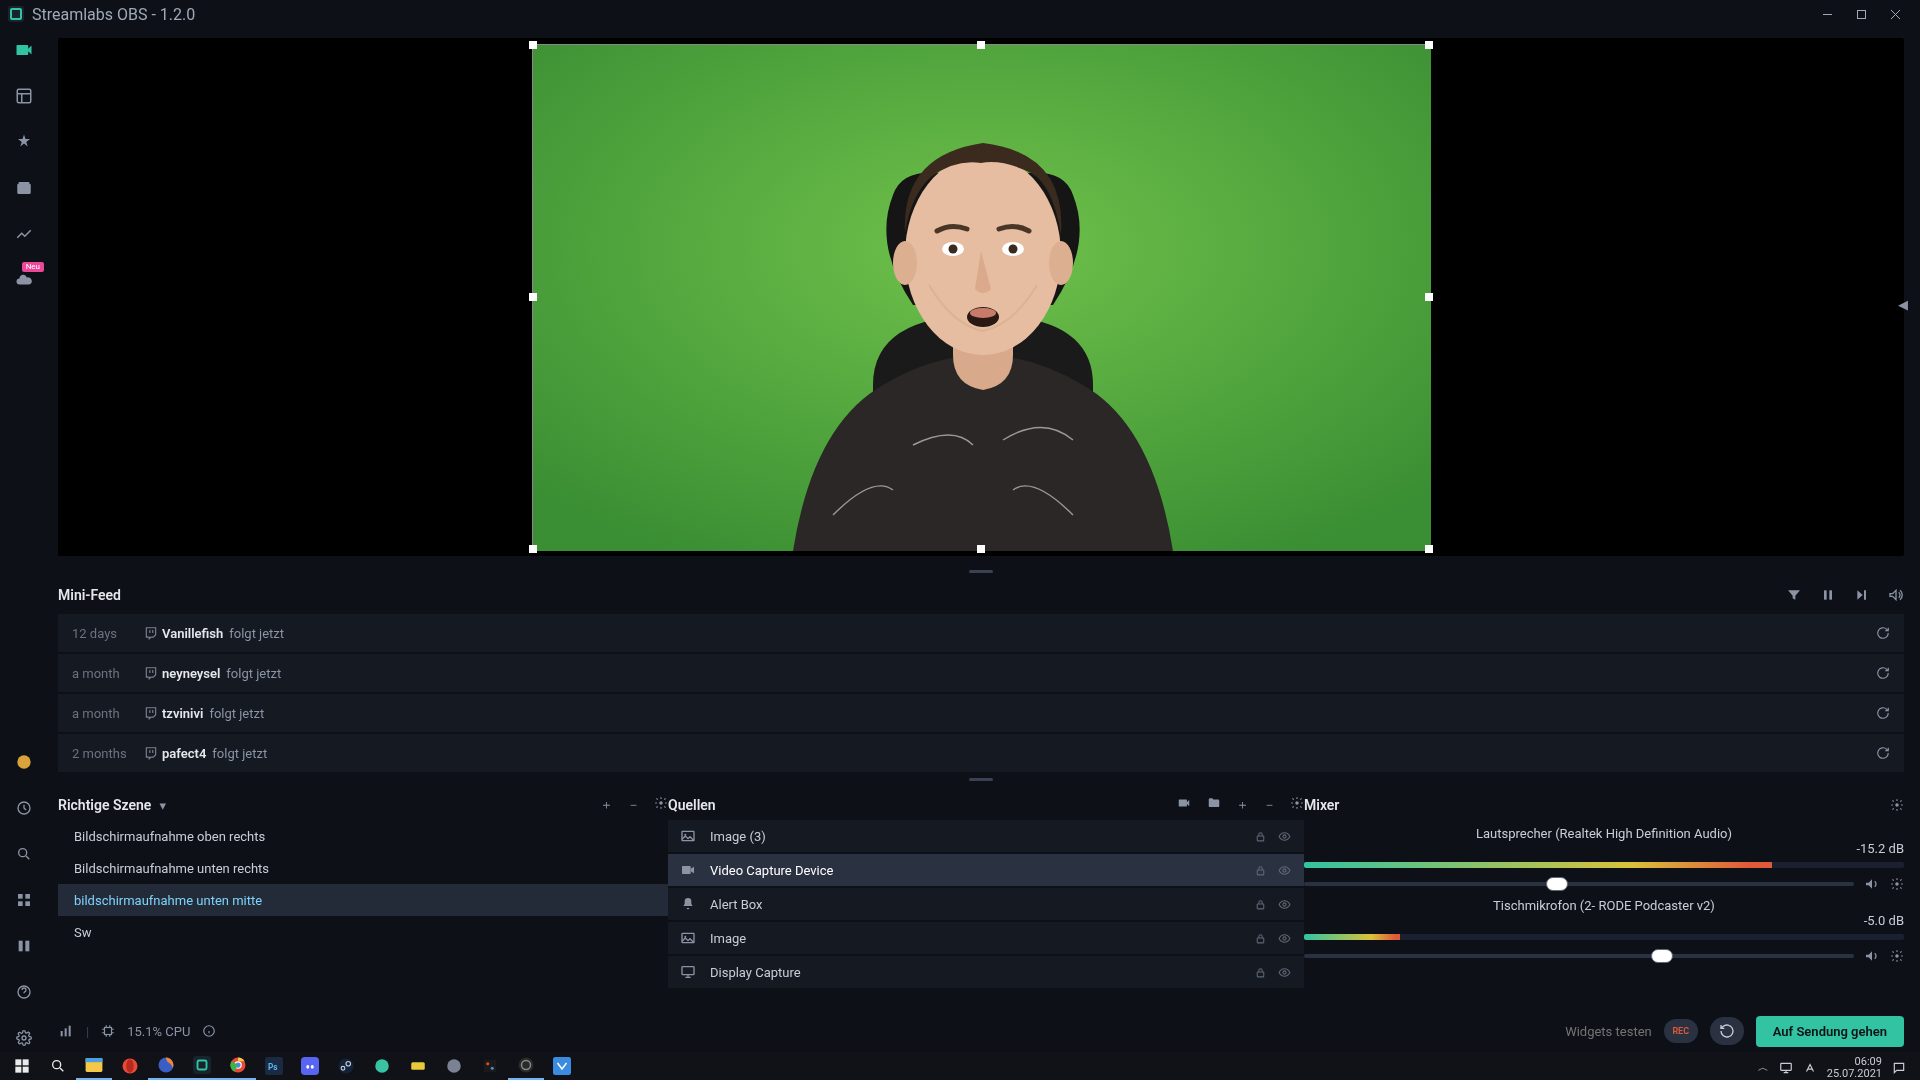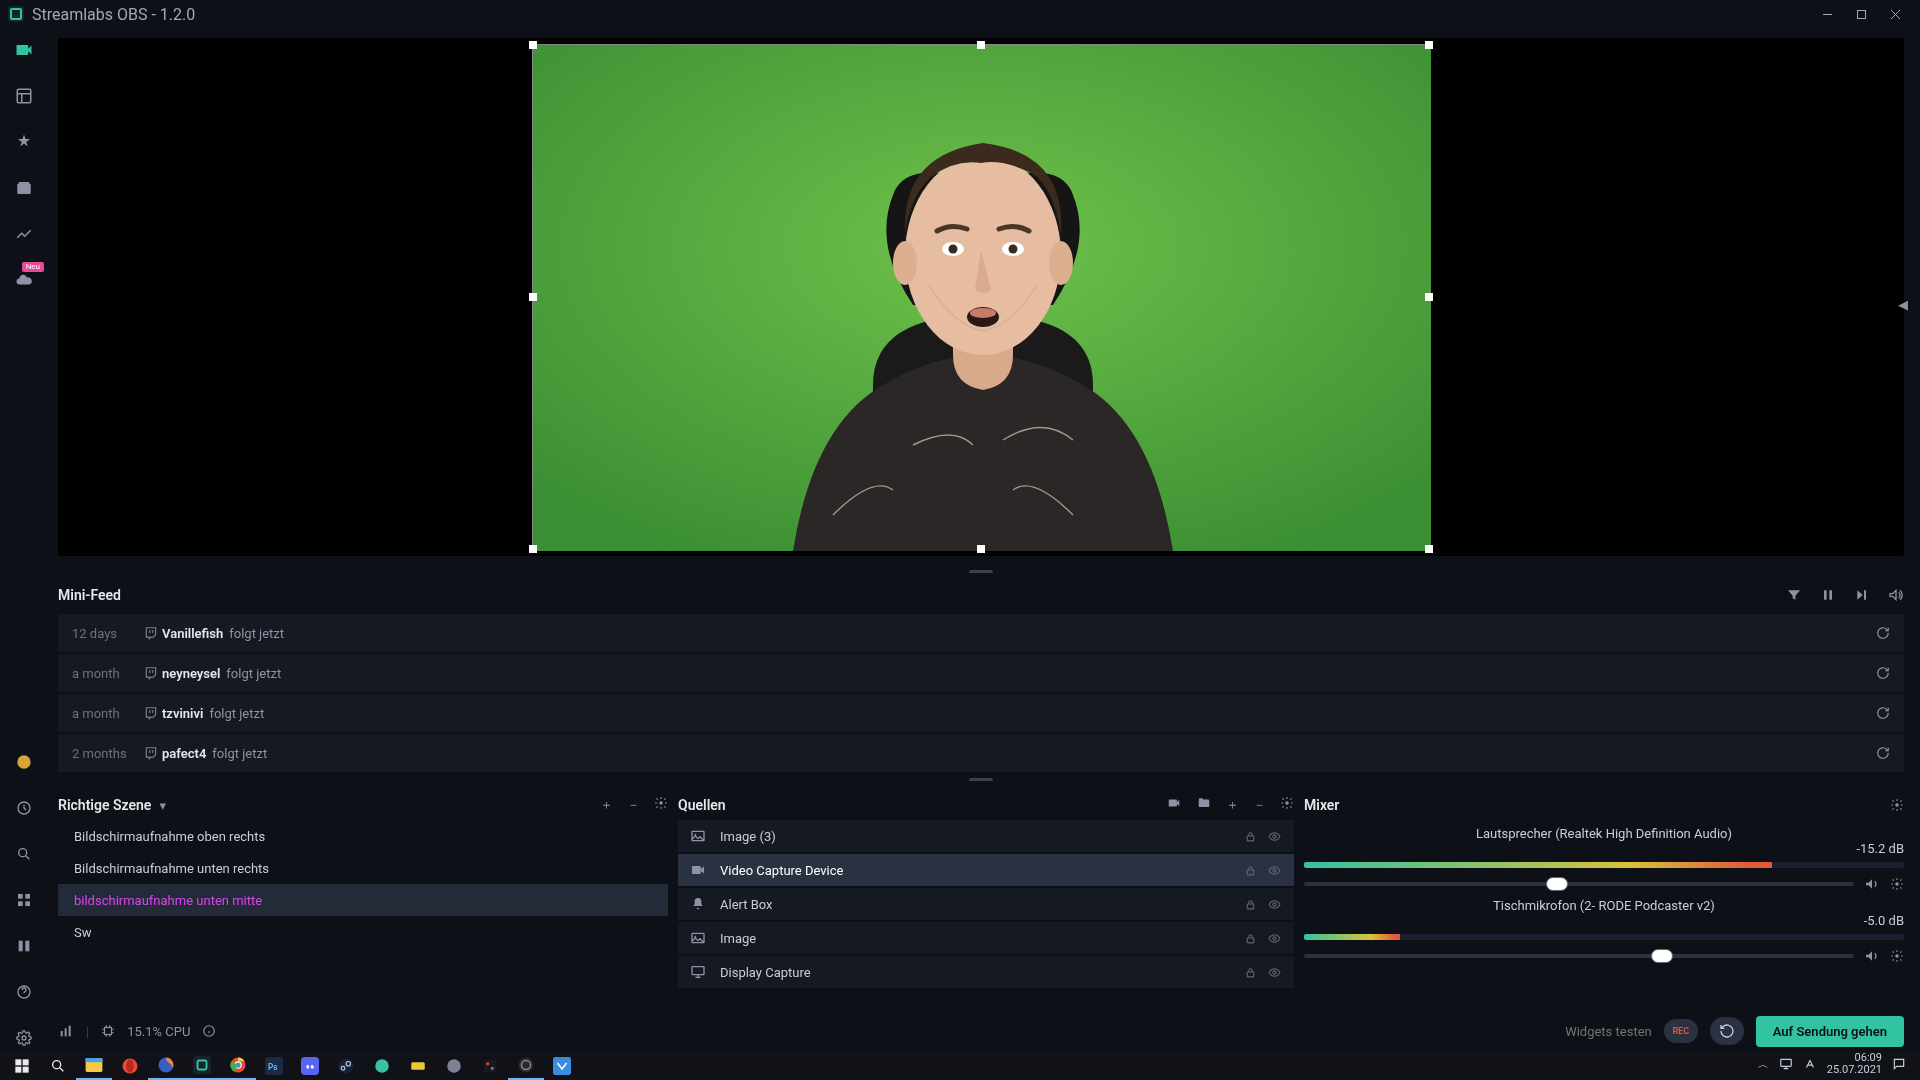--- a/index.html
+++ b/index.html
@@ -42,30 +42,30 @@
 .mf-title { font-weight:600; color:#e5e7eb; font-size:14px;}
 .mf-controls { margin-left:auto; display:flex; gap:18px; color:#8b93a4;}
 .mf-controls span{cursor:pointer;}
 .feed-row { display:flex; align-items:center; height:38px; background:#141922; margin-bottom:2px; padding:0 14px; color:#8b93a4;}
 .feed-row .time{ min-width:72px; color:#6b7280;}
 .feed-row .twitch{ width:18px; color:#7c7f8f;}
 .feed-row .user{ color:#e5e7eb; font-weight:600; margin-right:6px;}
 .feed-row .refresh{ margin-left:auto; color:#8b93a4; cursor:pointer;}
 
 
-.panels { display:flex; margin: 6px 10px 0 10px; gap:10px; flex:1; min-height:0;}
+.panels { display:flex; margin: 6px 10px 0 10px; flex:1; min-height:0;}
 .panel { background:transparent; }
 .panel-header { display:flex; align-items:center; height:30px; gap:8px;}
 .panel-title { font-weight:600; color:#e5e7eb; font-size:14px;}
 .panel-actions { margin-left:auto; display:flex; gap:14px; color:#8b93a4;}
 .panel-actions span{cursor:pointer;}
 
 .scenes-panel { width: 610px;}
 .scene-item { height:32px; display:flex; align-items:center; padding:0 16px; color:#c8cdd7; cursor:pointer;}
-.scene-item.selected { background:#232a38; color:#d946ef; }
+.scene-item.selected { background:#232a38; color:#7dd3fc; }
 
 .sources-panel { flex:1;}
 .source-item { height:32px; display:flex; align-items:center; padding:0 12px; color:#c8cdd7; background:#141922; margin-bottom:2px; cursor:pointer;}
 .source-item.selected { background:#2a3242; color:#fff;}
 .source-item .sicon{ width:20px; margin-right:10px; color:#8b93a4;}
 .source-item .sactions{ margin-left:auto; display:flex; gap:10px; color:#5f6775;}
 
 .mixer-panel { width: 600px;}
 .mixer-ch { margin-top:6px;}
 .mixer-row1 { display:flex; align-items:center;flex-direction:column;}
@@ -82,21 +82,21 @@
 .bottombar { position:absolute; left:48px; right:6px; bottom:28px; height:42px; display:flex; align-items:center; padding:0 10px;}
 .bb-left { display:flex; align-items:center; gap:12px; color:#8b93a4;}
 .bb-left .sep{ color:#3a4150;}
 .bb-right { margin-left:auto; display:flex; align-items:center; gap:12px;}
 .widget-test { color:#737373; cursor:pointer;}
 .rec-badge { width:34px; height:24px; border-radius:12px; background:#2a3242; display:flex; align-items:center; justify-content:center; color:#e05a3a; font-size:9px; font-weight:600; cursor:pointer;}
 .undo { width:34px; height:28px; border-radius:14px; background:#2a3242; color:#c8cdd7; display:flex; align-items:center; justify-content:center; cursor:pointer;}
 .go-live { background:#31c3a2; color:#0d1117; font-weight:600; padding:8px 17px; border-radius:4px; font-size:13px; cursor:pointer;}
 
 
-.taskbar { position:absolute; left:0; right:0; bottom:0; height:28px; background:#101218; display:flex; align-items:flex-start; padding:0 4px;}
+.taskbar { position:absolute; left:0; right:0; bottom:0; height:28px; background:#101218; display:flex; align-items:flex-end; padding:0 4px;}
 .taskbar .tb { width:36px; height:28px; display:flex; align-items:center; justify-content:center;}
 .taskbar .tb.active { border-bottom:2px solid #76b3f5;}
 .taskbar .tray { margin-left:auto; display:flex; align-items:center; gap:10px; color:#c8cdd7; font-size:11px; padding-right:10px;}
 .tray .clock{ text-align:right; line-height:1.1;}
 
 svg { display:block; }
 </style>
 </head>
 <body>
 

